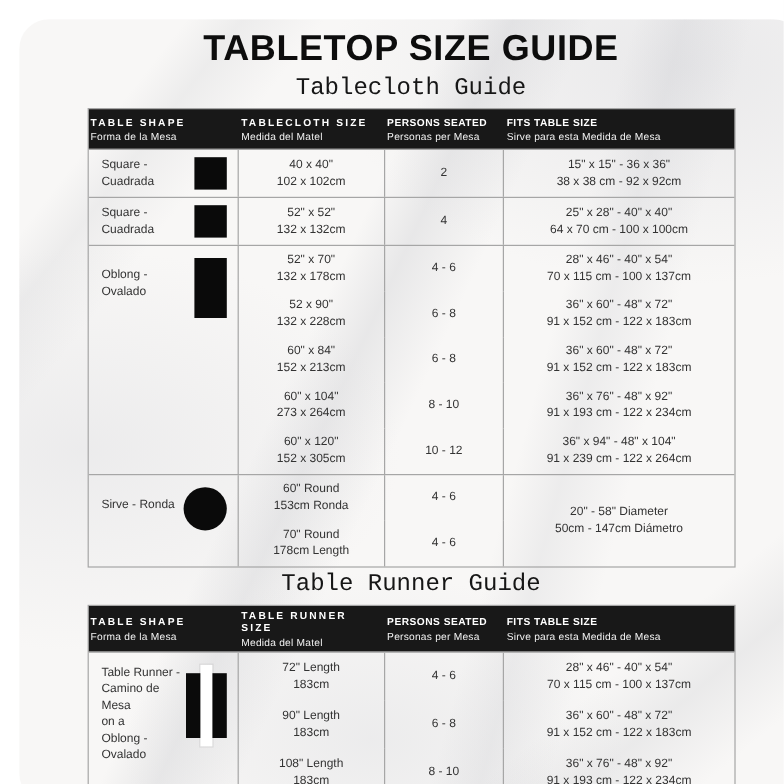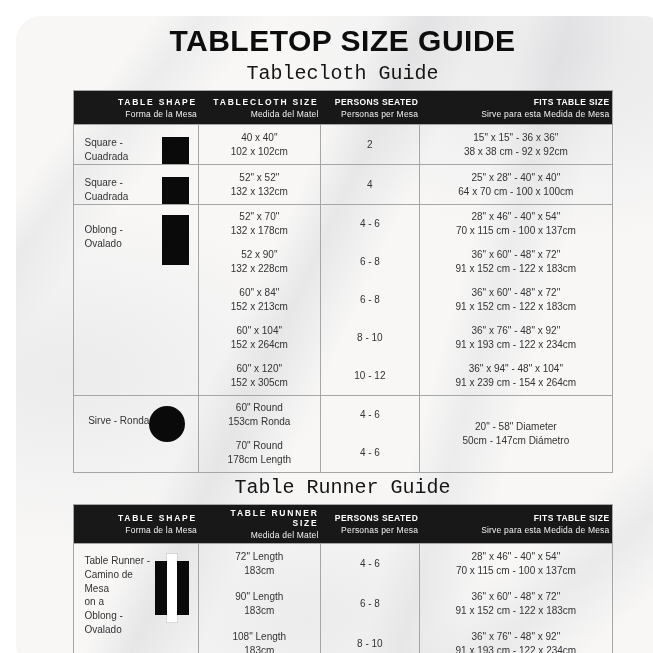--- a/index.html
+++ b/index.html
@@ -43,21 +43,21 @@
     border:1px solid #a6a6a6;
     box-sizing:border-box;
   }
   .thead{
     display:grid;
     grid-template-columns:126fr 122fr 100fr 192fr;
     background:#181818;
     color:#fff;
     min-height:33px;
     align-items:center;
-    text-align:right;
+    text-align:left;
   }
   .hcell{padding:3px 2px;}
   .h-en{font-size:8.5px;font-weight:bold;letter-spacing:1.8px;}
   .h-en.tight{letter-spacing:.4px;}
   .h-es{font-size:8.5px;font-weight:400;margin-top:2px;letter-spacing:.2px;color:#f2f2f2;}
   .sec{
     display:grid;
     grid-template-columns:126fr 122fr 100fr 192fr;
     border-top:1px solid #a6a6a6;
   }
@@ -73,25 +73,25 @@
     font-size:10px;line-height:1.38;
     padding:2px 4px;box-sizing:border-box;
     border-right:1px solid #a6a6a6;
     color:#333;
   }
   .cell.fits{border-right:none;}
   .shape{
     grid-column:1;grid-row:1 / -1;
     flex-direction:row;
     justify-content:space-between;
-    align-items:flex-end;
+    align-items:center;
     text-align:left;
     padding:0 9px 0 11px;
   }
-  .shape.top{align-items:flex-start;padding-top:10px;justify-content:center;}
+  .shape.top{align-items:flex-start;padding-top:10px;}
   .shape.top .shape-label{margin-top:8px;}
   .shape.top.nolead .shape-label{margin-top:0;}
   .shape-label{color:#333;}
   .fits-merged{grid-column:4;grid-row:1 / -1;}
   .icon{flex:none;display:block;}
   .icon.sq{width:27px;height:27px;background:#0a0a0a;}
   .icon.oblong{width:27px;height:50px;background:#0a0a0a;}
   .icon.round{width:36px;height:36px;background:#0a0a0a;border-radius:50%;}
   .icon.runner{position:relative;width:34px;height:68px;background:transparent;}
   .icon.runner .runner-table{position:absolute;left:0;right:0;top:7px;bottom:7px;background:#0a0a0a;}
@@ -204,40 +204,40 @@
       <div class="cell persons">
         <div>6 - 8</div>
       </div>
       <div class="cell fits">
         <div>36" x 60" - 48" x 72"</div>
         <div>91 x 152 cm - 122 x 183cm</div>
       </div>
 
       <div class="cell size">
         <div>60" x 104"</div>
-        <div>152 x 264cm</div>
+        <div>273 x 264cm</div>
       </div>
       <div class="cell persons">
         <div>8 - 10</div>
       </div>
       <div class="cell fits">
         <div>36" x 76" - 48" x 92"</div>
         <div>91 x 193 cm - 122 x 234cm</div>
       </div>
 
       <div class="cell size">
         <div>60" x 120"</div>
         <div>152 x 305cm</div>
       </div>
       <div class="cell persons">
         <div>10 - 12</div>
       </div>
       <div class="cell fits">
         <div>36" x 94" - 48" x 104"</div>
-        <div>91 x 239 cm - 154 x 264cm</div>
+        <div>91 x 239 cm - 122 x 264cm</div>
       </div>
     </div>
 
     <div class="sec rows2">
       <div class="cell shape top">
         <span class="shape-label">Sirve - Ronda</span>
         <span class="icon round"></span>
       </div>
       <div class="cell fits fits-merged">
         <div>20" - 58" Diameter</div>

